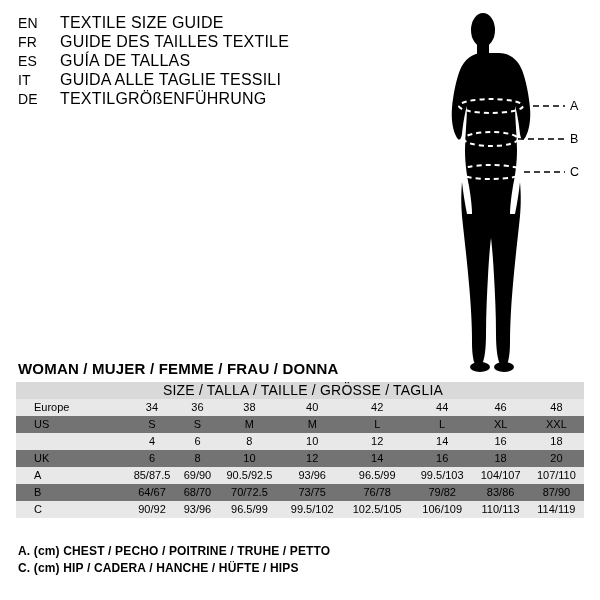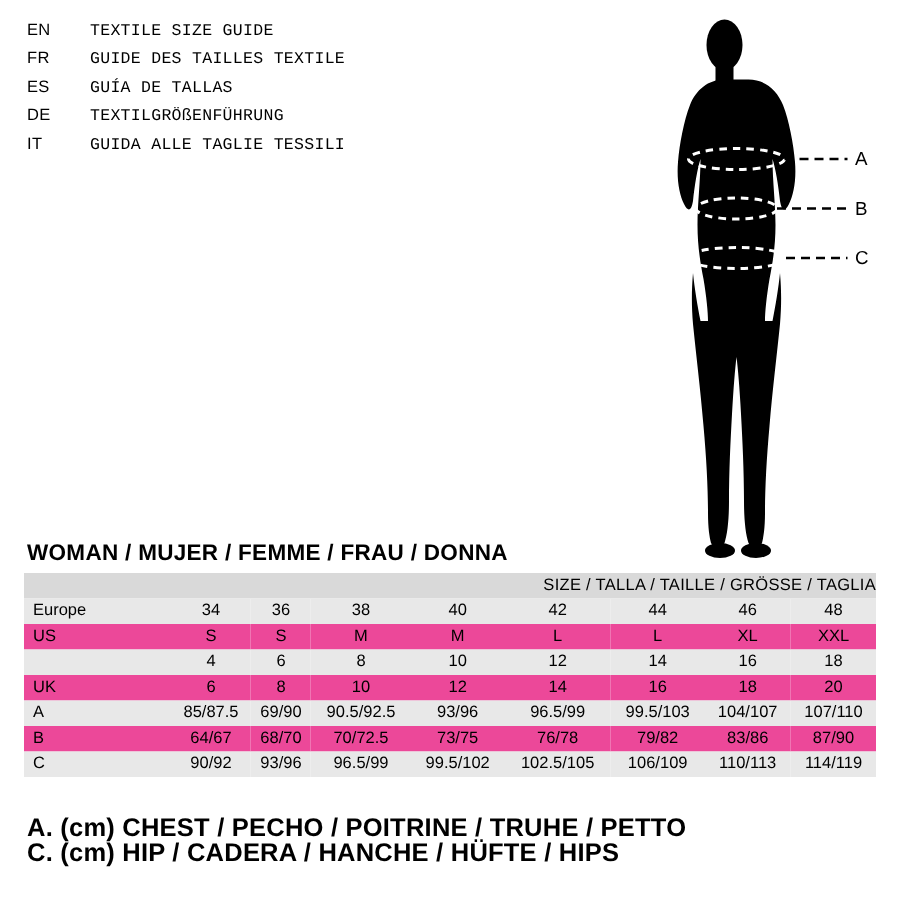--- a/index.html
+++ b/index.html
@@ -28,28 +28,27 @@
     top: 14px;
     width: 400px;
   }
   .lang-row {
     display: flex;
     align-items: baseline;
     height: 19px;
   }
   .lang-code {
     width: 42px;
-    font-size: 11px;
+    font-size: 14px;
     letter-spacing: 0.2px;
   }
   .lang-text {
-    font-size: 11px;
+    font-size: 16px;
     letter-spacing: 0.2px;
     white-space: nowrap;
-    font-family: Liberation Mono, monospace;
   }
 
   
   .figure-wrap {
     position: absolute;
     left: 420px;
     top: 8px;
     width: 175px;
     height: 368px;
   }
@@ -86,39 +85,39 @@
   .size-table td, .size-table th {
     padding: 0;
     height: 17px;
     line-height: 17px;
     font-weight: normal;
     text-align: center;
     vertical-align: middle;
   }
   .size-table .rowhead {
     text-align: left;
-    padding-left: 6px;
+    padding-left: 18px;
     width: 92px;
   }
   .hdr-row td {
     background: #d9d9d9;
-    font-size: 11px;
+    font-size: 14px;
     letter-spacing: 0.2px;
-    text-align: right;
+    text-align: center;
     padding-left: 6px;
   }
   .row-grey td { background: #e8e8e8; }
-  .row-white td { background: #ec4899; }
+  .row-white td { background: #737373; }
 
   
   .notes {
     position: absolute;
     left: 18px;
     top: 543px;
-    font-size: 17px;
+    font-size: 12px;
     letter-spacing: 0.15px;
   }
   .note-line {
     height: 17px;
     line-height: 17px;
     font-weight: bold;
   }
 </style>
 </head>
 <body>
@@ -132,26 +131,26 @@
     </div>
     <div class="lang-row">
       <span class="lang-code">FR</span>
       <span class="lang-text">GUIDE DES TAILLES TEXTILE</span>
     </div>
     <div class="lang-row">
       <span class="lang-code">ES</span>
       <span class="lang-text">GUÍA DE TALLAS</span>
     </div>
     <div class="lang-row">
+      <span class="lang-code">IT</span>
+      <span class="lang-text">GUIDA ALLE TAGLIE TESSILI</span>
+    </div>
+    <div class="lang-row">
       <span class="lang-code">DE</span>
       <span class="lang-text">TEXTILGRÖßENFÜHRUNG</span>
-    </div>
-    <div class="lang-row">
-      <span class="lang-code">IT</span>
-      <span class="lang-text">GUIDA ALLE TAGLIE TESSILI</span>
     </div>
   </div>
 
   <div class="figure-wrap">
     <svg class="figure-svg" width="175" height="368" viewBox="0 0 175 368" xmlns="http://www.w3.org/2000/svg">
 
       <ellipse cx="63" cy="22" rx="12" ry="17" fill="#000"></ellipse>
 
       <rect x="57" y="35" width="12" height="12" fill="#000"></rect>
 

